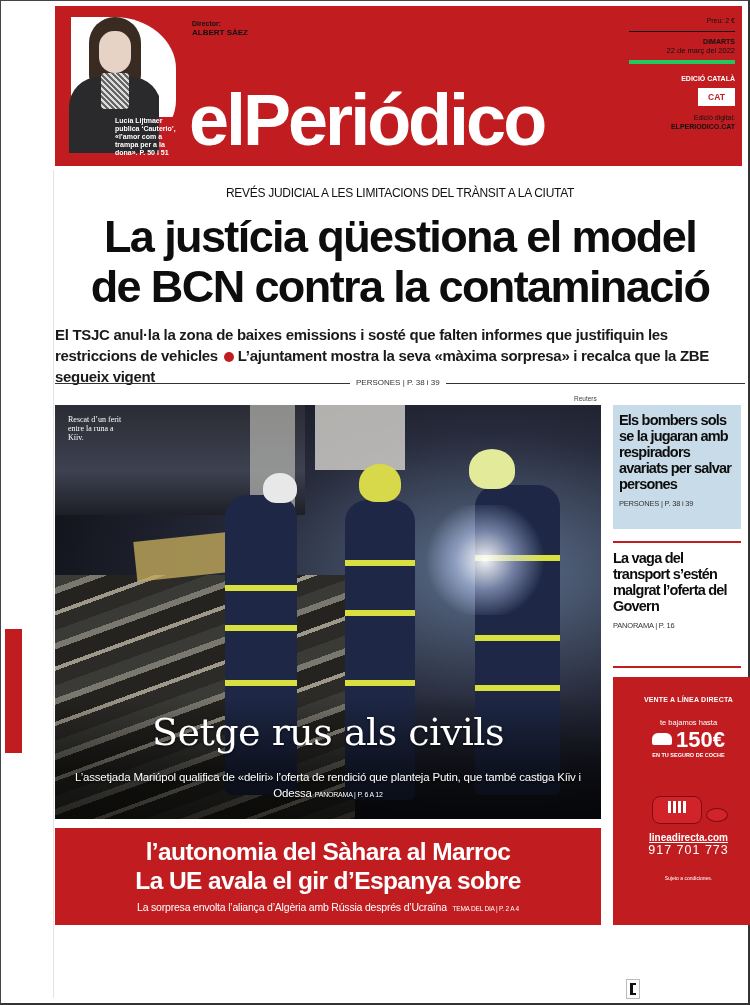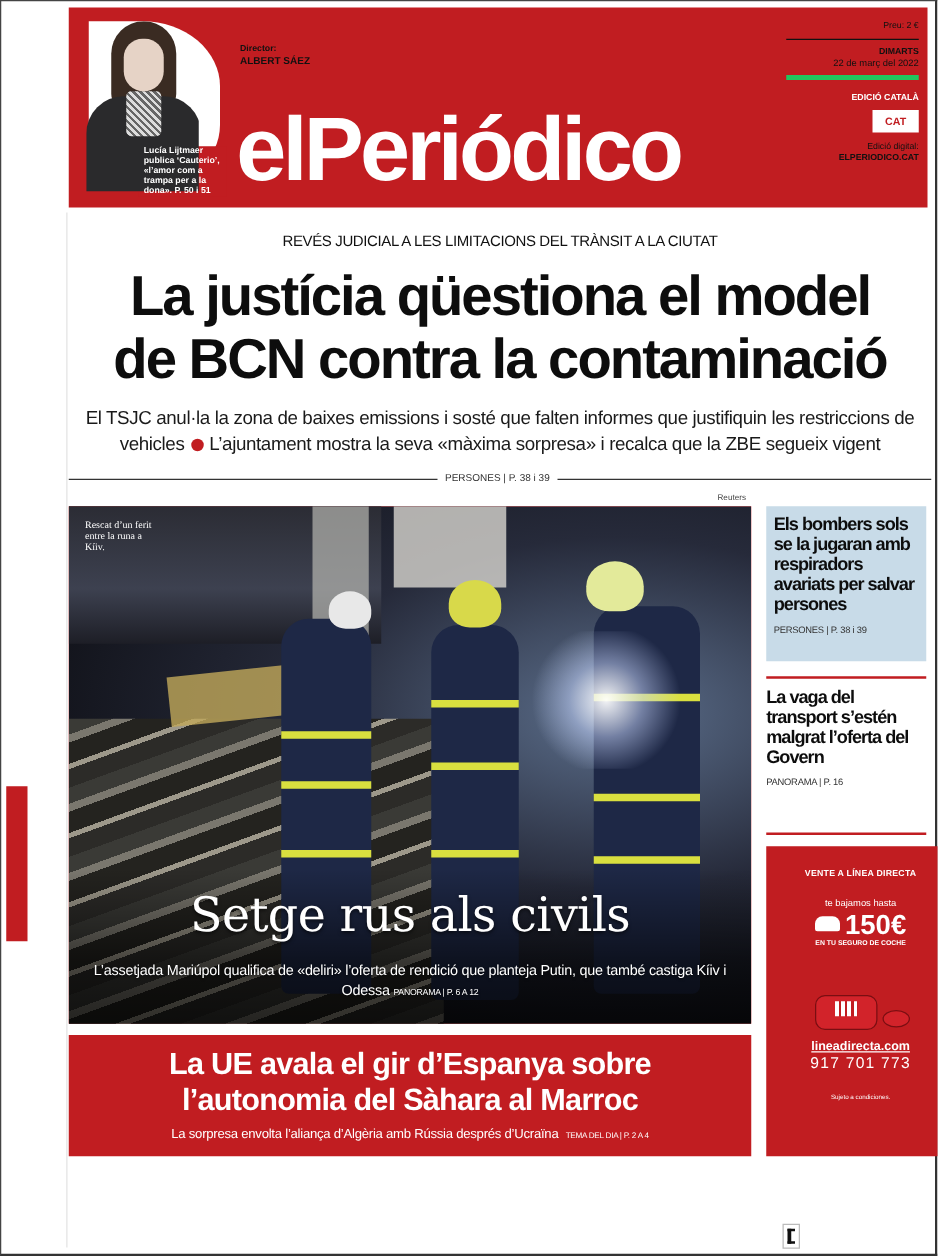--- a/index.html
+++ b/index.html
@@ -13,38 +13,38 @@
   .big-p { position: absolute; left: 16px; top: 11px; width: 105px; height: 135px; }
   .big-p .stem { position: absolute; left: 0; top: 0; width: 105px; height: 135px; background: #fff; border-radius: 0 62px 62px 0 / 0 52px 52px 0; }
   .big-p .cut { position: absolute; left: 40px; top: 100px; width: 70px; height: 40px; background: #c11d21; }
   .portrait { position: absolute; left: 14px; top: 11px; width: 90px; height: 136px; overflow: hidden; }
   .portrait .hair { position: absolute; left: 20px; top: 0px; width: 52px; height: 72px; background: #3a2b22; border-radius: 26px 26px 14px 14px; }
   .portrait .face { position: absolute; left: 30px; top: 14px; width: 32px; height: 42px; background: #e6d3c6; border-radius: 15px 15px 16px 16px; }
   .portrait .coat { position: absolute; left: 0px; top: 60px; width: 92px; height: 80px; background: #2a2a2c; border-radius: 30px 30px 0 0; }
   .portrait .scarf { position: absolute; left: 32px; top: 56px; width: 28px; height: 36px; background: repeating-linear-gradient(45deg,#666 0 2px,#ddd 2px 4px); border-radius: 4px; }
   .portrait-caption { position: absolute; left: 60px; top: 111px; width: 70px; color: #fff; font-size: 7px; line-height: 8px; font-weight: bold; }
 
-  .director { position: absolute; left: 137px; top: 29px; color: #111; font-size: 7px; line-height: 9px; font-weight: bold; }
+  .director { position: absolute; left: 137px; top: 13px; color: #111; font-size: 7px; line-height: 9px; font-weight: bold; }
   .director .name { font-size: 8px; }
 
   .logo { position: absolute; left: 134px; top: 74px; color: #fff; font-family: "Liberation Sans", sans-serif; font-weight: bold; font-size: 72px; letter-spacing: -3px; line-height: 80px; }
 
   .right-info { position: absolute; left: 574px; top: 10px; width: 106px; text-align: right; color: #111; }
   .right-info .price { font-size: 7px; line-height: 10px; padding-bottom: 5px; border-bottom: 1px solid #111; }
   .right-info .day { font-size: 7px; font-weight: bold; margin-top: 5px; line-height: 9px; }
   .right-info .date { font-size: 7.5px; line-height: 10px; padding-bottom: 4px; border-bottom: 4px solid #22c55e; }
   .right-info .edition { color: #fff; font-size: 7px; font-weight: bold; margin-top: 11px; }
   .cat-box { display: inline-block; margin-top: 6px; background: #fff; color: #c11d21; width: 37px; height: 18px; text-align: center; line-height: 18px; font-size: 8.5px; font-weight: bold; }
   .right-info .digital-label { font-size: 7px; margin-top: 7px; line-height: 9px; }
   .right-info .digital-url { font-size: 7px; font-weight: bold; line-height: 9px; }
 
   
   .kicker { position: absolute; left: 55px; top: 186px; width: 690px; text-align: center; font-size: 12px; letter-spacing: -0.3px; color: #111; }
   .headline { position: absolute; left: 55px; top: 212px; width: 690px; text-align: center; font-size: 45px; line-height: 50px; font-weight: bold; letter-spacing: -1.6px; color: #0d0d0d; }
-  .subhead { position: absolute; left: 55px; top: 324px; width: 690px; text-align: center; font-size: 15px; line-height: 21px; color: #1a1a1a; letter-spacing: -0.3px; }
+  .subhead { position: absolute; left: 55px; top: 324px; width: 690px; font-size: 15px; line-height: 21px; color: #1a1a1a; letter-spacing: -0.3px; font-weight: bold; }
   .dot { display: inline-block; width: 10px; height: 10px; background: #c11d21; border-radius: 50%; margin: 0 4px 0 2px; vertical-align: -1px; }
 
   .section-rule { position: absolute; left: 55px; top: 383px; width: 690px; height: 1px; background: #333; }
   .section-tag { position: absolute; left: 350px; top: 377px; background: #fff; padding: 0 6px; font-size: 8px; color: #333; line-height: 12px; }
 
   .credit { position: absolute; left: 574px; top: 395px; font-size: 6.5px; color: #444; }
 
   
   .photo { position: absolute; left: 55px; top: 405px; width: 546px; height: 414px; background: #ef4444; overflow: hidden; }
   .photo .bg1 { position: absolute; left: 0; top: 0; width: 546px; height: 414px; background: radial-gradient(ellipse at 80% 40%, #5c6f8c 0%, #262a3a 40%, #0f1016 80%); }
@@ -208,22 +208,22 @@
     <div class="pad"></div>
     <div class="mouse"></div>
   </div>
   <div class="url">lineadirecta.com</div>
   <div class="tel">917 701 773</div>
   <div class="cond">Sujeto a condiciones.</div>
 </aside>
 
 <section class="bottom-box">
   <div class="title">
+    <div>l’autonomia del Sàhara al Marroc</div>
     <div>La UE avala el gir d’Espanya sobre</div>
-    <div>l’autonomia del Sàhara al Marroc</div>
   </div>
   <div class="sub">
     <span>La sorpresa envolta l’aliança d’Algèria amb Rússia després d’Ucraïna</span>
     <span class="tag">TEMA DEL DIA | P. 2 A 4</span>
   </div>
 </section>
 
 <div class="corner-icon">
     <div class="glyph"></div>
   </div>

